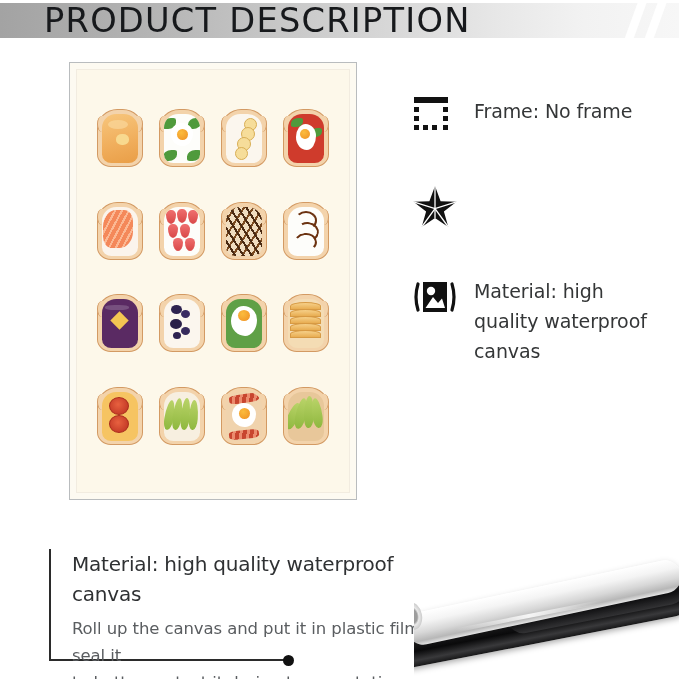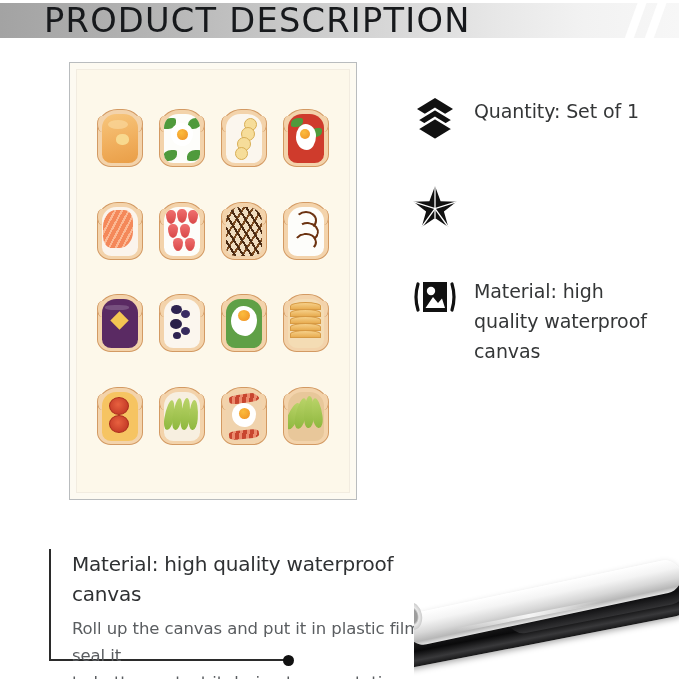--- a/index.html
+++ b/index.html
@@ -360,31 +360,35 @@
           </div>
         </div>
           </div>
 
       </div>
     </div>
   </div>
 
   <div class="features">
 
-
     <div class="feature">
-      <div class="ficon ic-layers">
-        <svg width="46" height="46" viewBox="0 0 46 46">
-          <path d="M23 4 L41 15 L23 26 L5 15 Z" fill="#111"></path>
-          <path d="M23 15 L41 26 L23 37 L5 26 Z" fill="#111" stroke="#fff" stroke-width="2.4"></path>
-          <path d="M23 24 L41 35 L23 46 L5 35 Z" fill="#111" stroke="#fff" stroke-width="2.4"></path>
-        </svg>
+      <div class="ficon ic-frame">
+        <div class="top"></div>
+        <i style="left:2px;top:13px;"></i>
+          <i style="left:2px;top:22px;"></i>
+          <i style="left:2px;top:31px;"></i>
+        <i style="left:31px;top:13px;"></i>
+          <i style="left:31px;top:22px;"></i>
+          <i style="left:31px;top:31px;"></i>
+        <i style="left:11px;top:31px;"></i>
+          <i style="left:20px;top:31px;"></i>
       </div>
-      <div class="ftext">Quantity: Set of 1</div>
+      <div class="ftext">Frame: No frame</div>
     </div>
+
 
     <div class="feature">
       <div class="ficon ic-star">
         <svg width="46" height="46" viewBox="0 0 46 46">
           <path d="M23 2 L28.6 17.3 L44.5 17.8 L31.9 27.6 L36.3 43 L23 34 L9.7 43 L14.1 27.6 L1.5 17.8 L17.4 17.3 Z" fill="#111"></path>
           <path d="M23 2 L23 34 L9.7 43 L14.1 27.6 L1.5 17.8 L17.4 17.3 Z" fill="#fff" opacity="0"></path>
           <g stroke="#fff" stroke-width="1.3" fill="none">
             <path d="M23 2 L23 34"></path>
               <path d="M1.5 17.8 L23 24.5 L44.5 17.8"></path>
             <path d="M9.7 43 L23 24.5 L36.3 43"></path>

